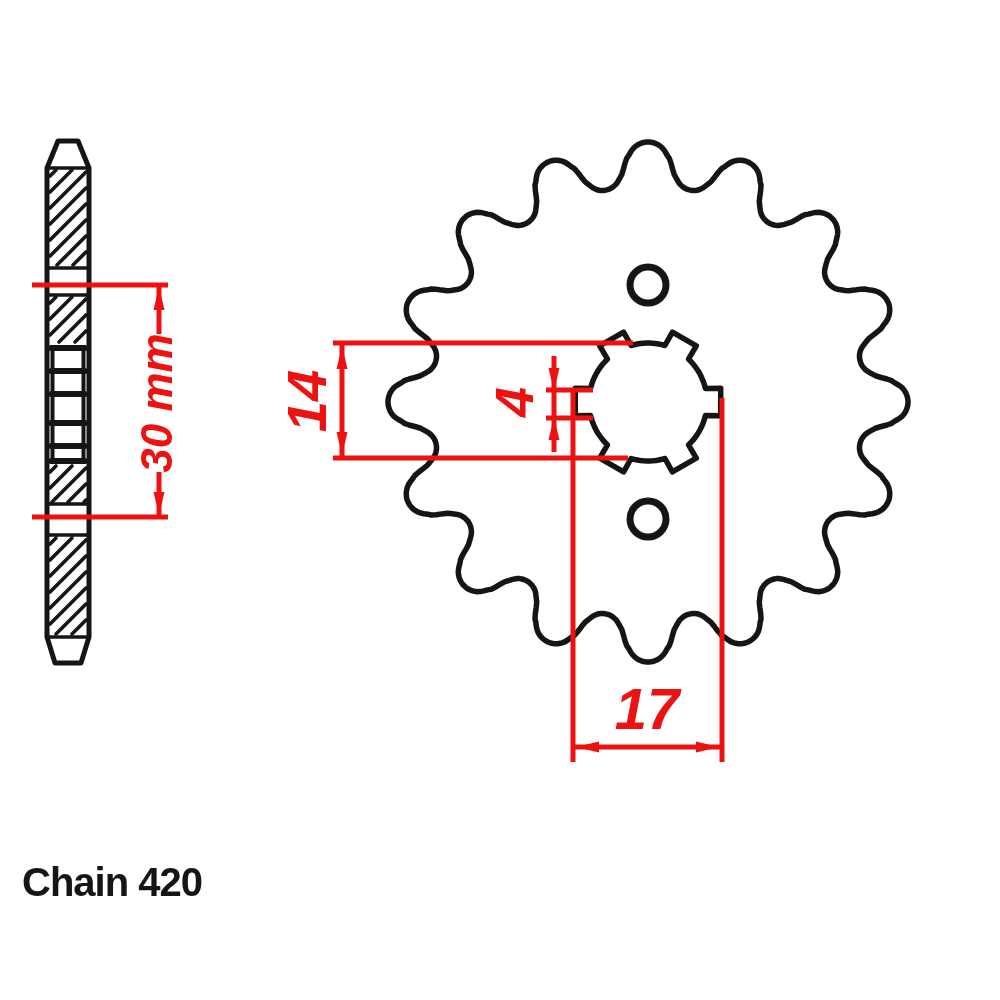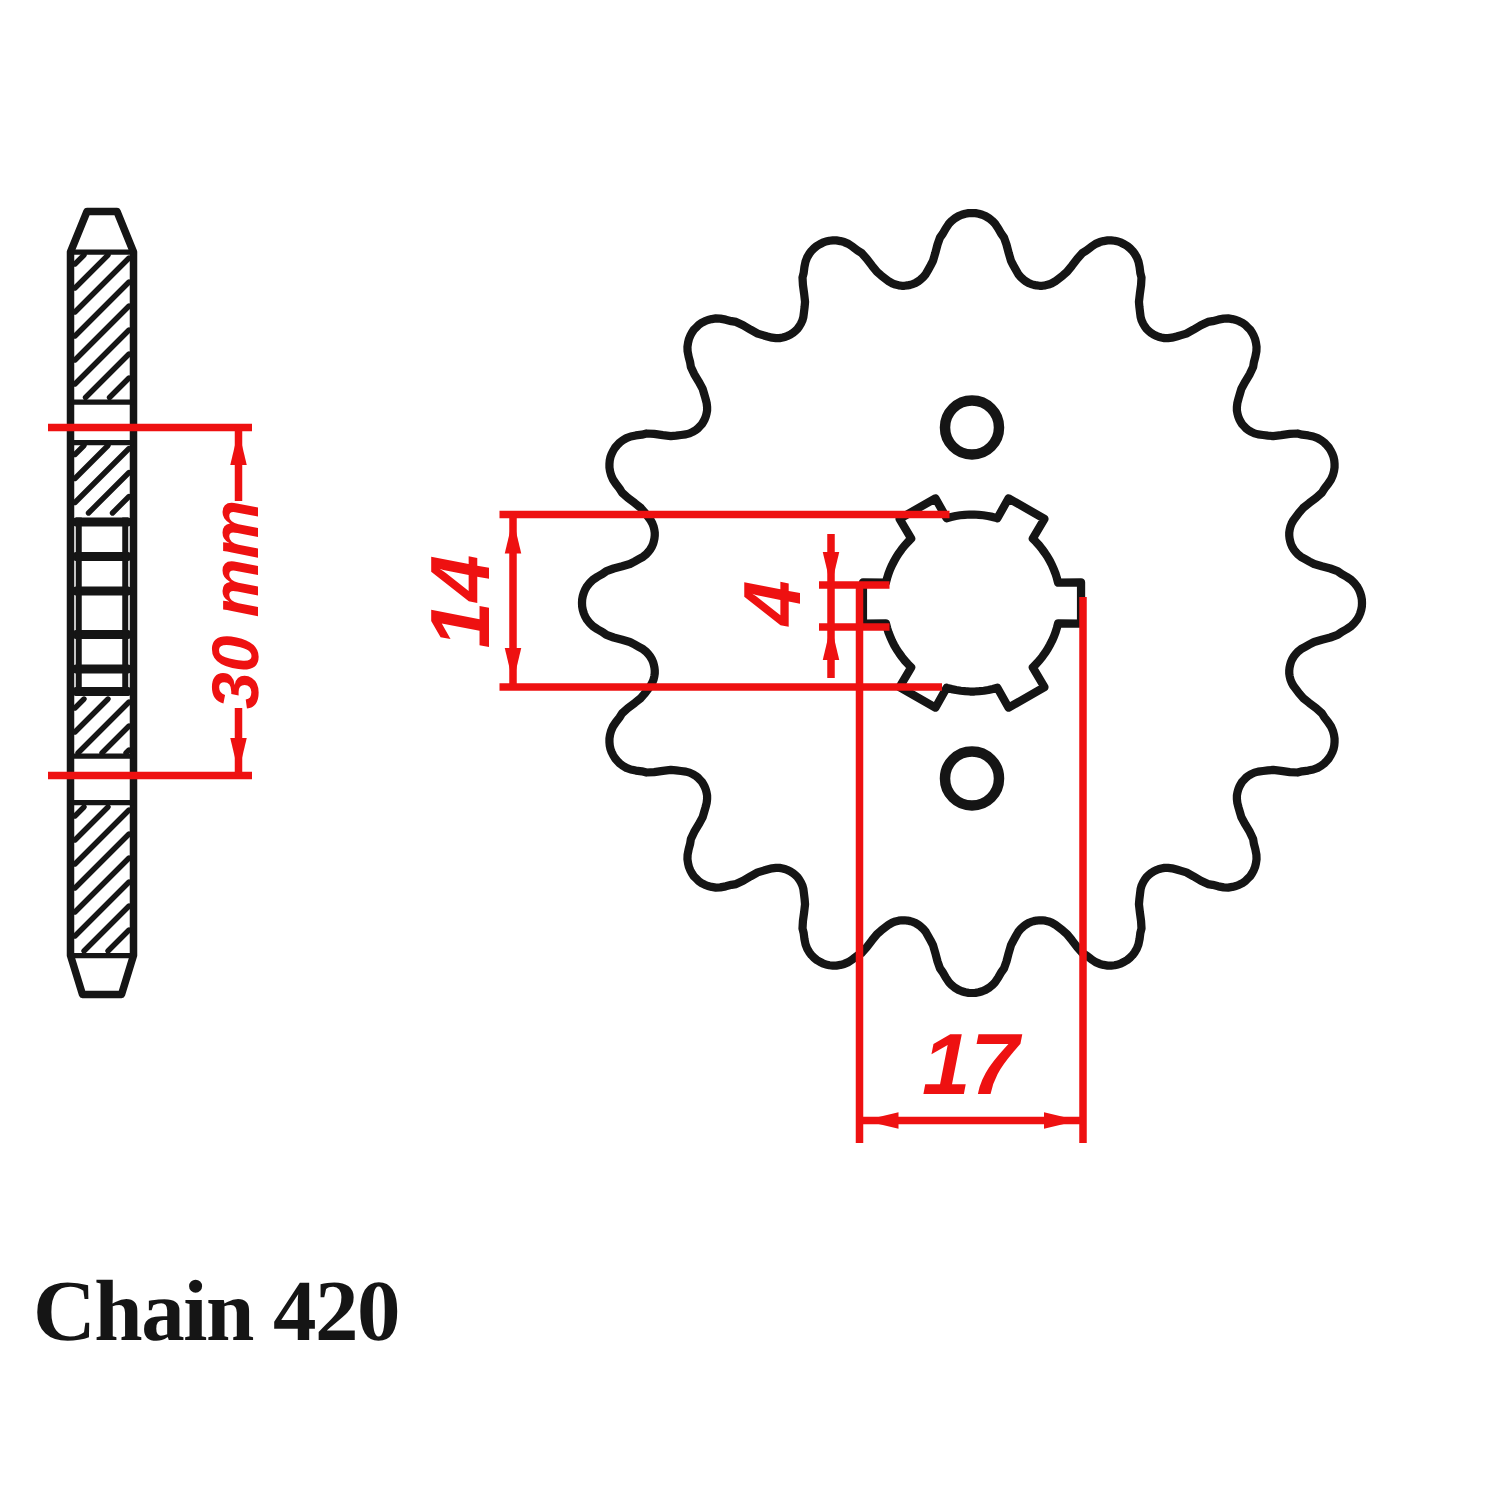--- a/index.html
+++ b/index.html
@@ -13,27 +13,26 @@
   }
   .drawing-svg { position: absolute; left: 0; top: 0; }
   .dim-label {
     font-family: "Liberation Sans", sans-serif;
     font-style: italic;
     font-weight: bold;
   }
   .caption {
     position: absolute;
     left: 22px;
-    top: 840px;
-    font-size: 58px;
+    top: 860px;
+    font-size: 40px;
     font-weight: bold;
     color: #151515;
     letter-spacing: -1px;
     white-space: nowrap;
-    font-family: Liberation Serif, serif;
   }
 </style>
 </head>
 <body>
 
 <div class="canvas">
 
   <svg class="drawing-svg" width="1000" height="1000" viewBox="0 0 1000 1000">
 
     <g id="side-view">

